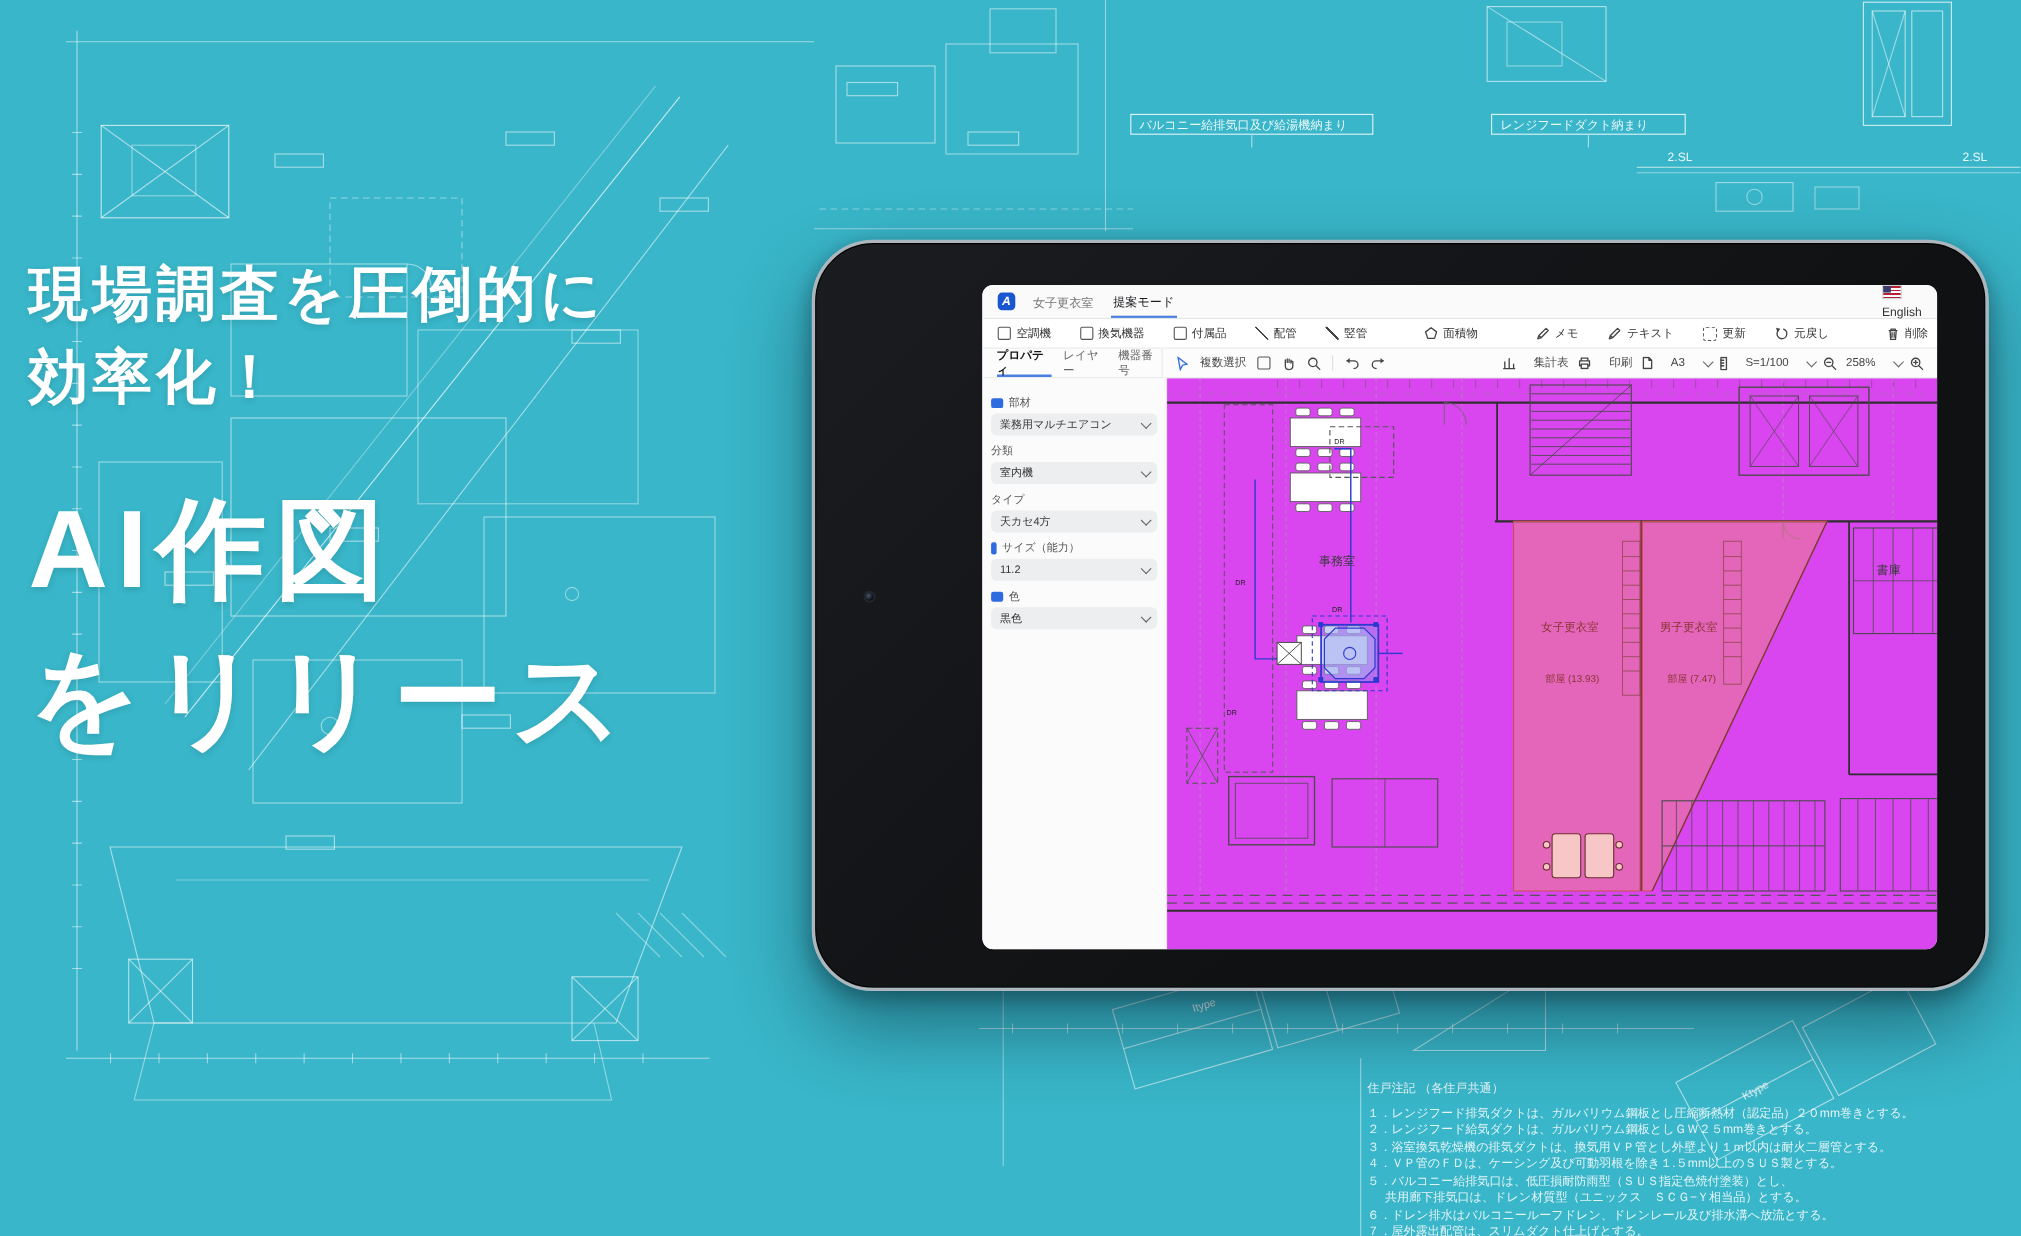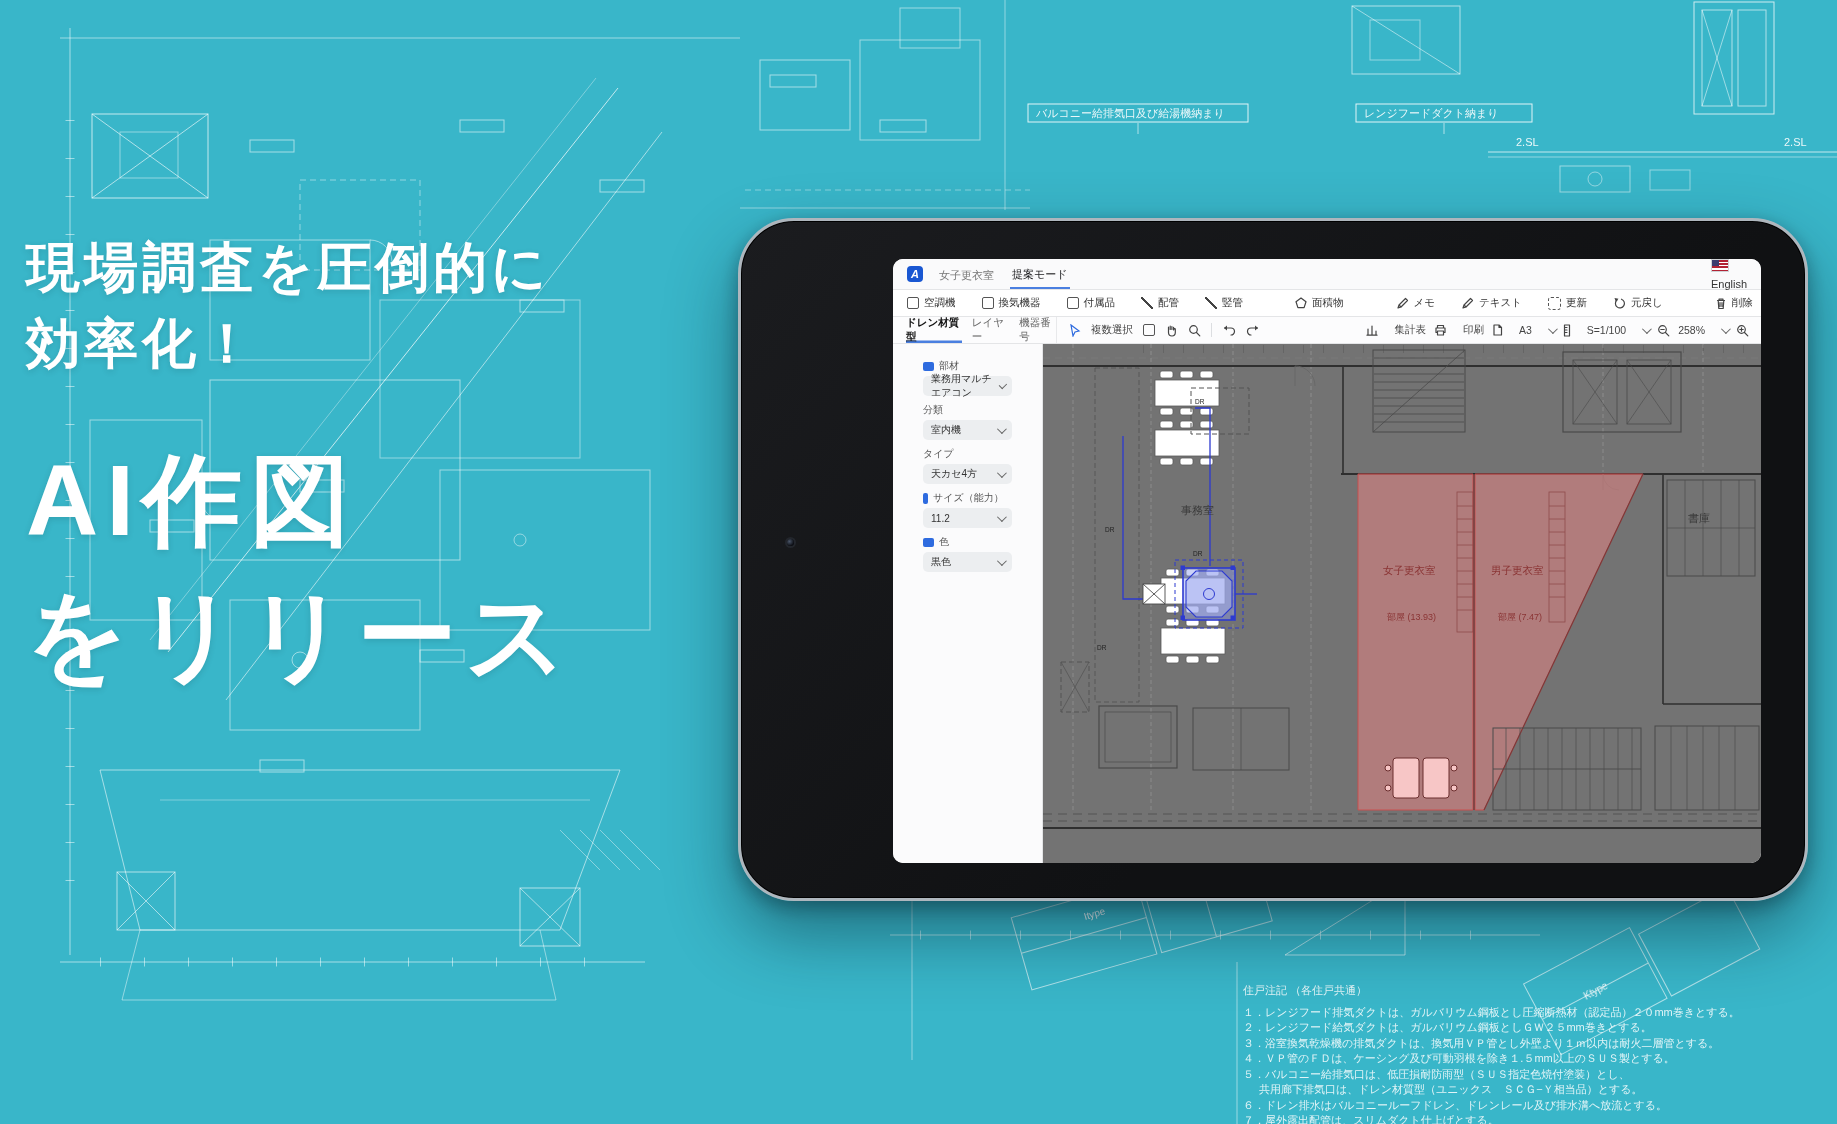--- a/index.html
+++ b/index.html
@@ -52,27 +52,27 @@
               border-right:1px solid #e8e9eb;height:100%;}
   .ptab{font-size:10.5px;color:#666;height:100%;display:flex;align-items:center;cursor:pointer;}
   .ptab.active{color:#111;font-weight:700;box-shadow:inset 0 -2.5px 0 #4a7fe0;}
   .ctools{display:flex;align-items:center;gap:10px;padding:0 12px;flex:1;}
   .rtools{display:flex;align-items:center;gap:8px;padding-right:12px;}
   .chev{width:6px;height:6px;border-right:1.4px solid #666;border-bottom:1.4px solid #666;
         transform:rotate(45deg) translateY(-2px);display:inline-block;}
   .rti{display:flex;align-items:center;gap:16px;cursor:pointer;white-space:nowrap;}
 
   .content{display:flex;flex:1;min-height:0;}
-  .panel{width:150px;flex:0 0 auto;background:#fbfbfc;border-right:1px solid #e4e5e7;padding:8px 30px;
+  .panel{width:168px;flex:0 0 auto;background:#fbfbfc;border-right:1px solid #e4e5e7;padding:8px 8px;
          box-sizing:border-box;}
   .flabel{font-size:10px;color:#555;margin:7px 0 3px;display:flex;align-items:center;gap:5px;}
   .flabel .bico{width:11px;height:9px;border-radius:2px;background:#2e6bdf;position:relative;flex:0 0 auto;}
   .select{height:20px;background:#eceef0;border-radius:5px;display:flex;align-items:center;
           padding:0 8px;font-size:10px;color:#333;justify-content:space-between;cursor:pointer;}
-  .canvas-wrap{flex:1;background:#737373;position:relative;text-decoration:underline;}
+  .canvas-wrap{flex:1;background:#d946ef;position:relative;text-decoration:underline;}
 
   
   .notes{position:absolute;left:1243px;top:983px;width:640px;color:rgba(255,255,255,.85);
          font-size:11px;line-height:15.5px;white-space:nowrap;}
   .notes .t{margin-bottom:6px;}
   .notes .ind{padding-left:16px;}
 
   .ic{stroke:#444;fill:none;stroke-width:1.2;stroke-linecap:round;stroke-linejoin:round;}
 </style>
 </head>
@@ -288,21 +288,21 @@
         <div class="titem">
           <svg class="mini" width="12" height="13" viewBox="0 0 12 13">
             <path d="M2.5,3.5 H9.5 M4,3.5 V2.2 H8 V3.5 M3.2,3.5 L3.8,11.5 H8.2 L8.8,3.5 M5,5.5 V9.5 M7,5.5 V9.5" class="ic"></path>
             </svg>
           <span>削除</span>
         </div>
       </div>
 
       <div class="subbar">
         <div class="panel-tabs">
-          <div class="ptab active">ドレン材質型</div>
+          <div class="ptab active">プロパティ</div>
           <div class="ptab">レイヤー</div>
           <div class="ptab">機器番号</div>
         </div>
         <div class="ctools">
           <svg width="12" height="13" viewBox="0 0 12 13">
             <polygon points="2,1 10,7 6,8 4,12" fill="none" stroke="#2e6bdf" stroke-width="1.2"></polygon>
             </svg>
           <span>複数選択</span>
           <span class="cb"></span>
           <svg width="13" height="13" viewBox="0 0 13 13">

